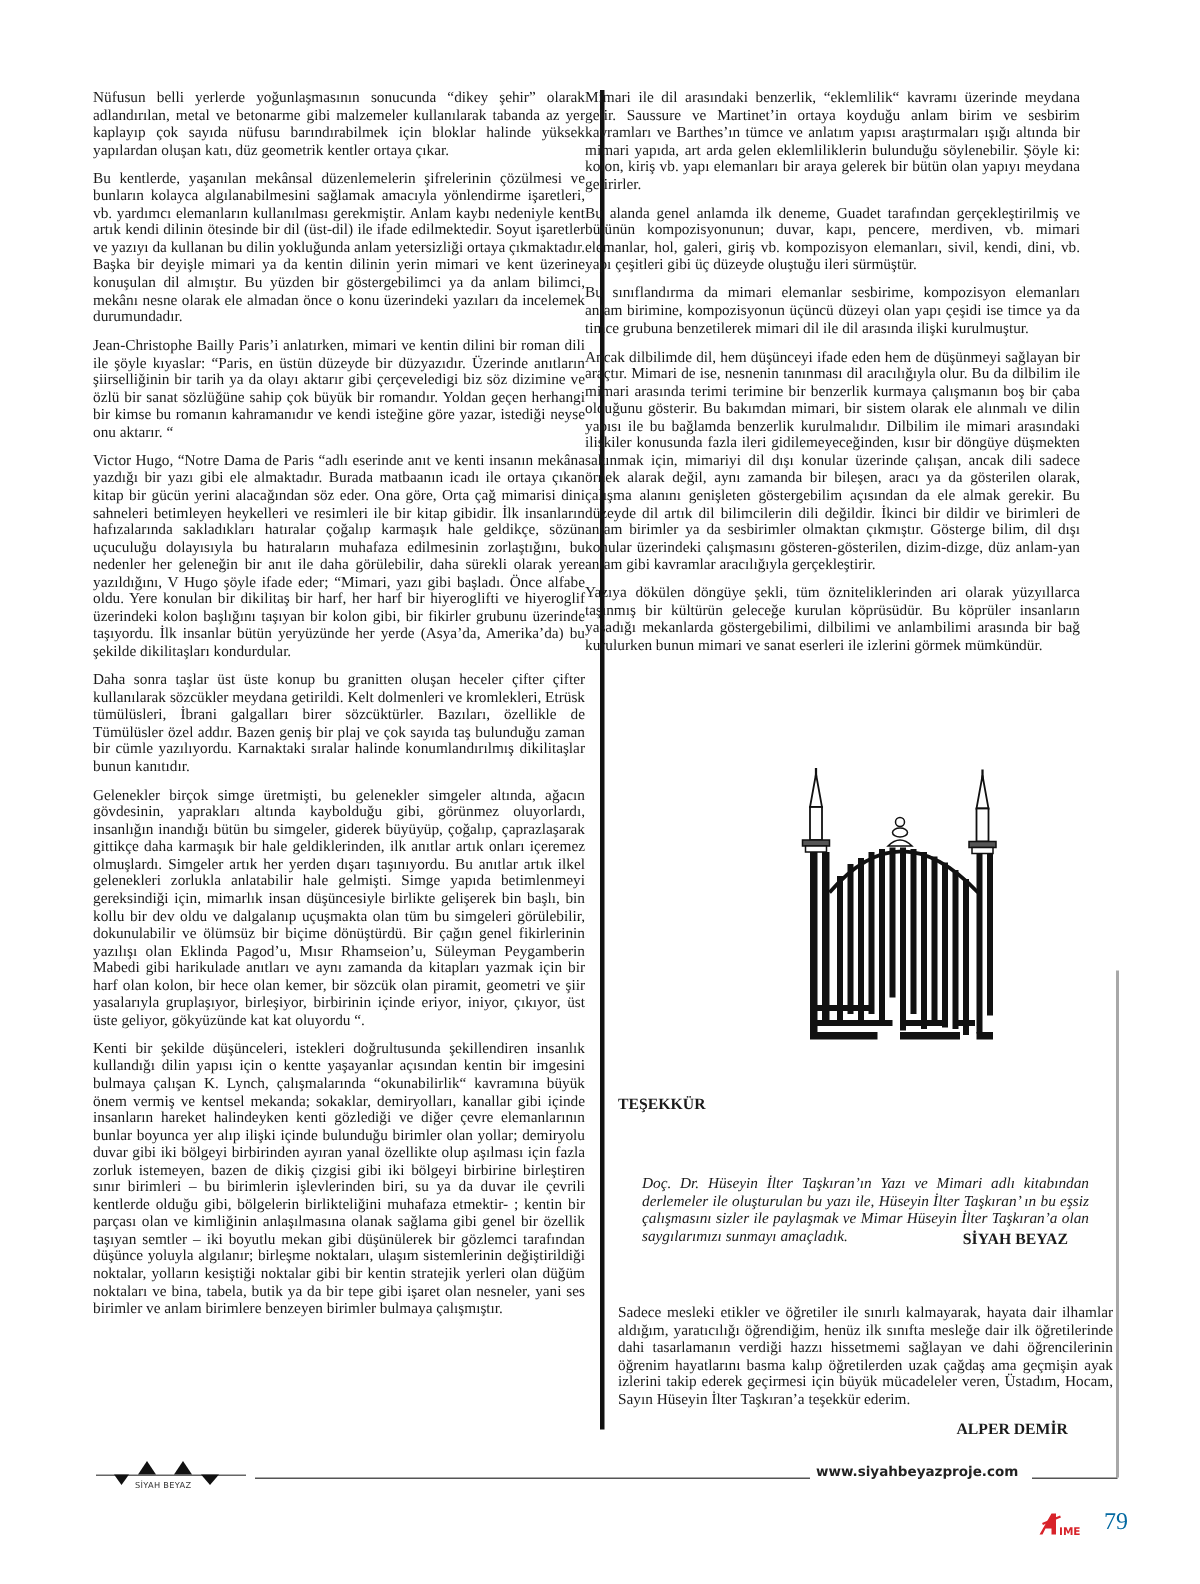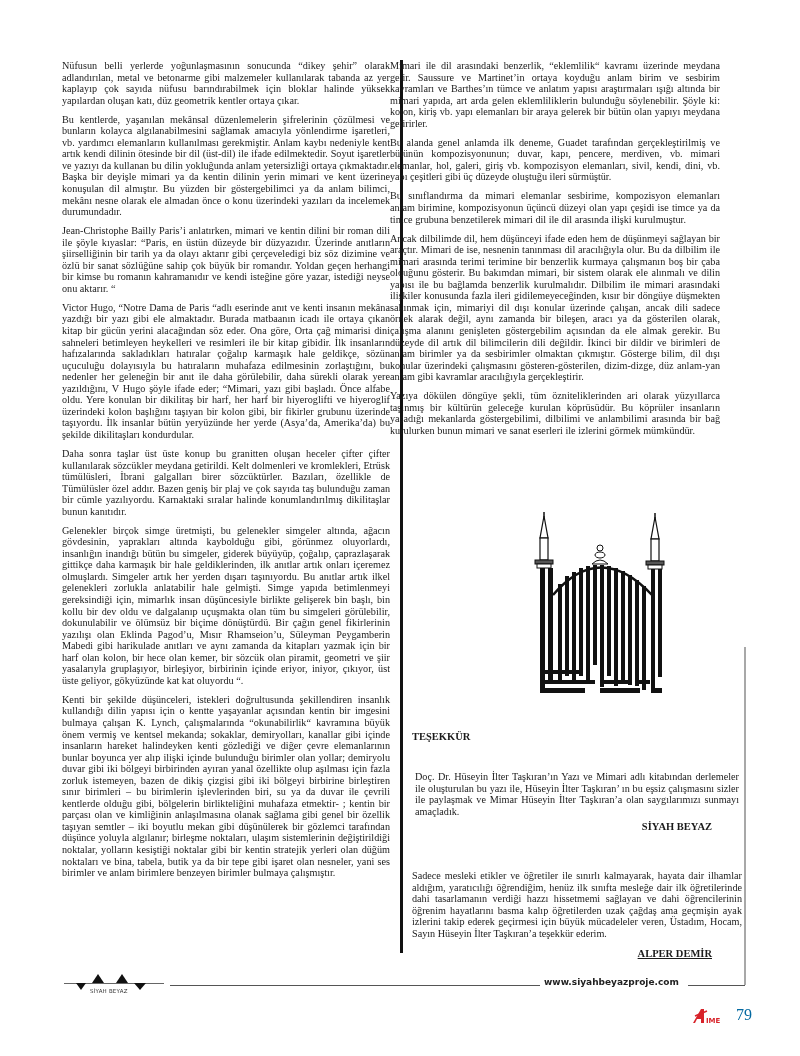--- a/index.html
+++ b/index.html
@@ -18,25 +18,25 @@
   #siyah-logo-text { position: absolute; left: 90px; top: 988px; font-family: "DejaVu Sans", sans-serif;
                      font-size: 5.5px; color: #333; letter-spacing: 0.2px; }
   #website { position: absolute; left: 544px; top: 977px; font-family: "DejaVu Sans", sans-serif;
              font-weight: bold; font-size: 9px; color: #222; text-align: right; }
   #aime-logo { position: absolute; left: 691px; top: 1008px; width: 44px; height: 16px; }
   #page-number { position: absolute; left: 736px; top: 1006px; font-size: 16px; color: #0369a1; font-family: Liberation Serif, serif; }
   #mosque-figure { position: absolute; left: 520px; top: 510px; width: 150px; height: 190px; }
   #tesekkur-title { position: absolute; left: 412px; top: 731px; width: 330px; text-align: left;
                     font-weight: bold; font-size: 10.5px; }
   #ack-block { position: absolute; left: 412px; top: 768px; width: 330px; font-size: 10.2px; line-height: 11.55px; }
-  #ack-block p { margin: 3px; text-align: justify; }
+  #ack-block p { margin: 16px; text-align: justify; font-style: italic; }
   #ack-sign { position: absolute; left: 412px; top: 821px; width: 300px; text-align: right; font-weight: bold; font-size: 10.5px; }
   #thanks-block { position: absolute; left: 412px; top: 857px; width: 330px; font-size: 10.2px; line-height: 11.55px; margin-top: 13px; }
   #thanks-block p { margin: 0; text-align: justify; }
-  #thanks-sign { position: absolute; left: 412px; top: 948px; width: 300px; text-align: right; font-weight: bold; font-size: 10.5px; text-decoration: underline; }
+  #thanks-sign { position: absolute; left: 412px; top: 948px; width: 300px; text-align: right; font-weight: bold; font-size: 10.5px; }
 </style>
 </head>
 <body>
 
 <div id="left-col" class="col">
   <p>Nüfusun belli yerlerde yoğunlaşmasının sonucunda “dikey şehir” olarak adlandırılan, metal ve betonarme gibi malzemeler kullanılarak tabanda az yer kaplayıp çok sayıda nüfusu barındırabilmek için bloklar halinde yüksek yapılardan oluşan katı, düz geometrik kentler ortaya çıkar.</p>
   <p>Bu kentlerde, yaşanılan mekânsal düzenlemelerin şifrelerinin çözülmesi ve bunların kolayca algılanabilmesini sağlamak amacıyla yönlendirme işaretleri, vb. yardımcı elemanların kullanılması gerekmiştir. Anlam kaybı nedeniyle kent artık kendi dilinin ötesinde bir dil (üst-dil) ile ifade edilmektedir. Soyut işaretler ve yazıyı da kullanan bu dilin yokluğunda anlam yetersizliği ortaya çıkmaktadır. Başka bir deyişle mimari ya da kentin dilinin yerin mimari ve kent üzerine konuşulan dil almıştır. Bu yüzden bir göstergebilimci ya da anlam bilimci, mekânı nesne olarak ele almadan önce o konu üzerindeki yazıları da incelemek durumundadır.</p>
   <p>Jean-Christophe Bailly Paris’i anlatırken, mimari ve kentin dilini bir roman dili ile şöyle kıyaslar: “Paris, en üstün düzeyde bir düzyazıdır. Üzerinde anıtların şiirselliğinin bir tarih ya da olayı aktarır gibi çerçeveledigi biz söz dizimine ve özlü bir sanat sözlüğüne sahip çok büyük bir romandır. Yoldan geçen herhangi bir kimse bu romanın kahramanıdır ve kendi isteğine göre  yazar, istediği neyse onu aktarır. “</p>
   <p>Victor Hugo, “Notre Dama de Paris “adlı eserinde anıt ve kenti insanın mekâna yazdığı bir yazı gibi ele almaktadır. Burada matbaanın icadı ile ortaya çıkan kitap bir gücün yerini alacağından söz eder. Ona göre, Orta çağ mimarisi dini sahneleri betimleyen heykelleri ve resimleri ile bir kitap gibidir. İlk insanların hafızalarında sakladıkları hatıralar çoğalıp karmaşık hale geldikçe, sözün uçuculuğu dolayısıyla bu hatıraların muhafaza edilmesinin zorlaştığını, bu nedenler her geleneğin bir anıt ile daha görülebilir, daha sürekli olarak yere yazıldığını, V Hugo şöyle ifade eder; “Mimari, yazı gibi başladı. Önce alfabe oldu. Yere konulan bir dikilitaş bir harf, her harf bir hiyeroglifti ve hiyeroglif üzerindeki kolon başlığını taşıyan bir kolon gibi, bir fikirler grubunu üzerinde taşıyordu. İlk insanlar bütün yeryüzünde her yerde (Asya’da, Ameri­ka’da) bu şekilde dikilitaşları kondurdular.</p>
   <p>Daha sonra taşlar üst üste konup bu granitten oluşan heceler çifter çifter kullanılarak sözcükler meydana getirildi. Kelt dolmenleri ve kromlekleri, Etrüsk tümülüsleri, İbrani galgalları birer sözcüktürler. Bazıları, özellikle de Tümülüsler özel addır. Bazen geniş bir plaj ve çok sayıda taş bulunduğu zaman bir cümle yazılıyordu. Karnaktaki sıralar halinde konumlandırılmış dikilitaşlar bunun kanıtıdır.</p>

